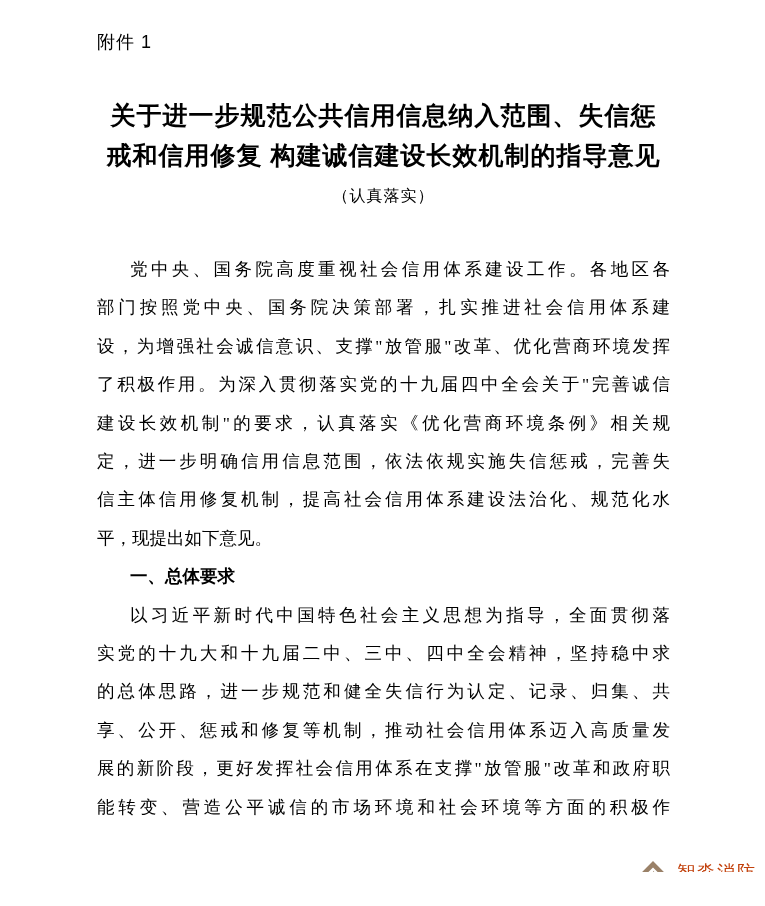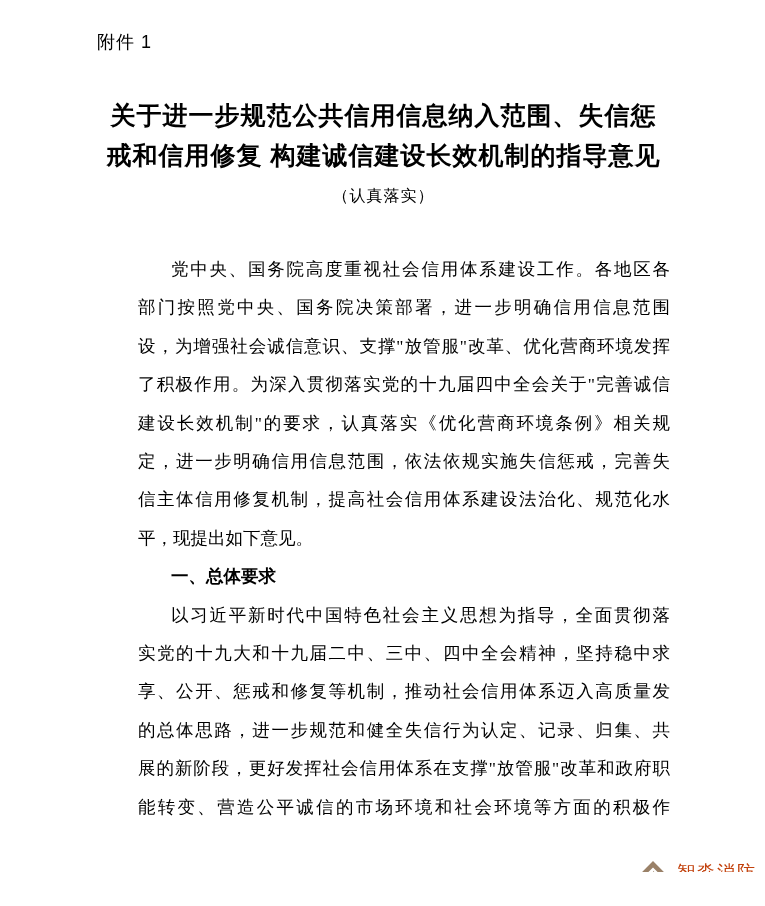--- a/index.html
+++ b/index.html
@@ -43,21 +43,20 @@
   }
   .body-text {
     margin-top: 43px;
     font-size: 17.5px;
     line-height: 38.4px;
   }
   .line {
     text-align: justify;
     text-align-last: justify;
     text-justify: inter-ideograph;
-    margin-left: 41px;
   }
   .line.first {
     text-indent: 33px;
   }
   .line.end {
     text-align-last: left;
   }
   .heading {
     font-family: "Liberation Sans", sans-serif;
     font-weight: bold;
@@ -115,36 +114,36 @@
   <div class="doc-title">
     <div>关于进一步规范公共信用信息纳入范围、失信惩</div>
     <div>戒和信用修复 构建诚信建设长效机制的指导意见</div>
   </div>
 
   <div class="doc-subtitle">（认真落实）</div>
 
   <div class="body-text">
     <div>
       <div class="line first">党中央、国务院高度重视社会信用体系建设工作。各地区各</div>
-      <div class="line">部门按照党中央、国务院决策部署，进一步明确信用信息范围</div>
+      <div class="line">部门按照党中央、国务院决策部署，扎实推进社会信用体系建</div>
       <div class="line">设，为增强社会诚信意识、支撑"放管服"改革、优化营商环境发挥</div>
       <div class="line">了积极作用。为深入贯彻落实党的十九届四中全会关于"完善诚信</div>
       <div class="line">建设长效机制"的要求，认真落实《优化营商环境条例》相关规</div>
       <div class="line">定，进一步明确信用信息范围，依法依规实施失信惩戒，完善失</div>
       <div class="line">信主体信用修复机制，提高社会信用体系建设法治化、规范化水</div>
       <div class="line end">平，现提出如下意见。</div>
     </div>
 
     <div class="line heading">一、总体要求</div>
 
     <div>
       <div class="line first">以习近平新时代中国特色社会主义思想为指导，全面贯彻落</div>
       <div class="line">实党的十九大和十九届二中、三中、四中全会精神，坚持稳中求</div>
+      <div class="line">的总体思路，进一步规范和健全失信行为认定、记录、归集、共</div>
       <div class="line">享、公开、惩戒和修复等机制，推动社会信用体系迈入高质量发</div>
-      <div class="line">的总体思路，进一步规范和健全失信行为认定、记录、归集、共</div>
       <div class="line">展的新阶段，更好发挥社会信用体系在支撑"放管服"改革和政府职</div>
       <div class="line">能转变、营造公平诚信的市场环境和社会环境等方面的积极作</div>
     </div>
   </div>
 
   <div class="footer">
     <div class="page-num">— 1 —</div>
 
     <div class="brand-logo">
       <span class="logo-icon">

